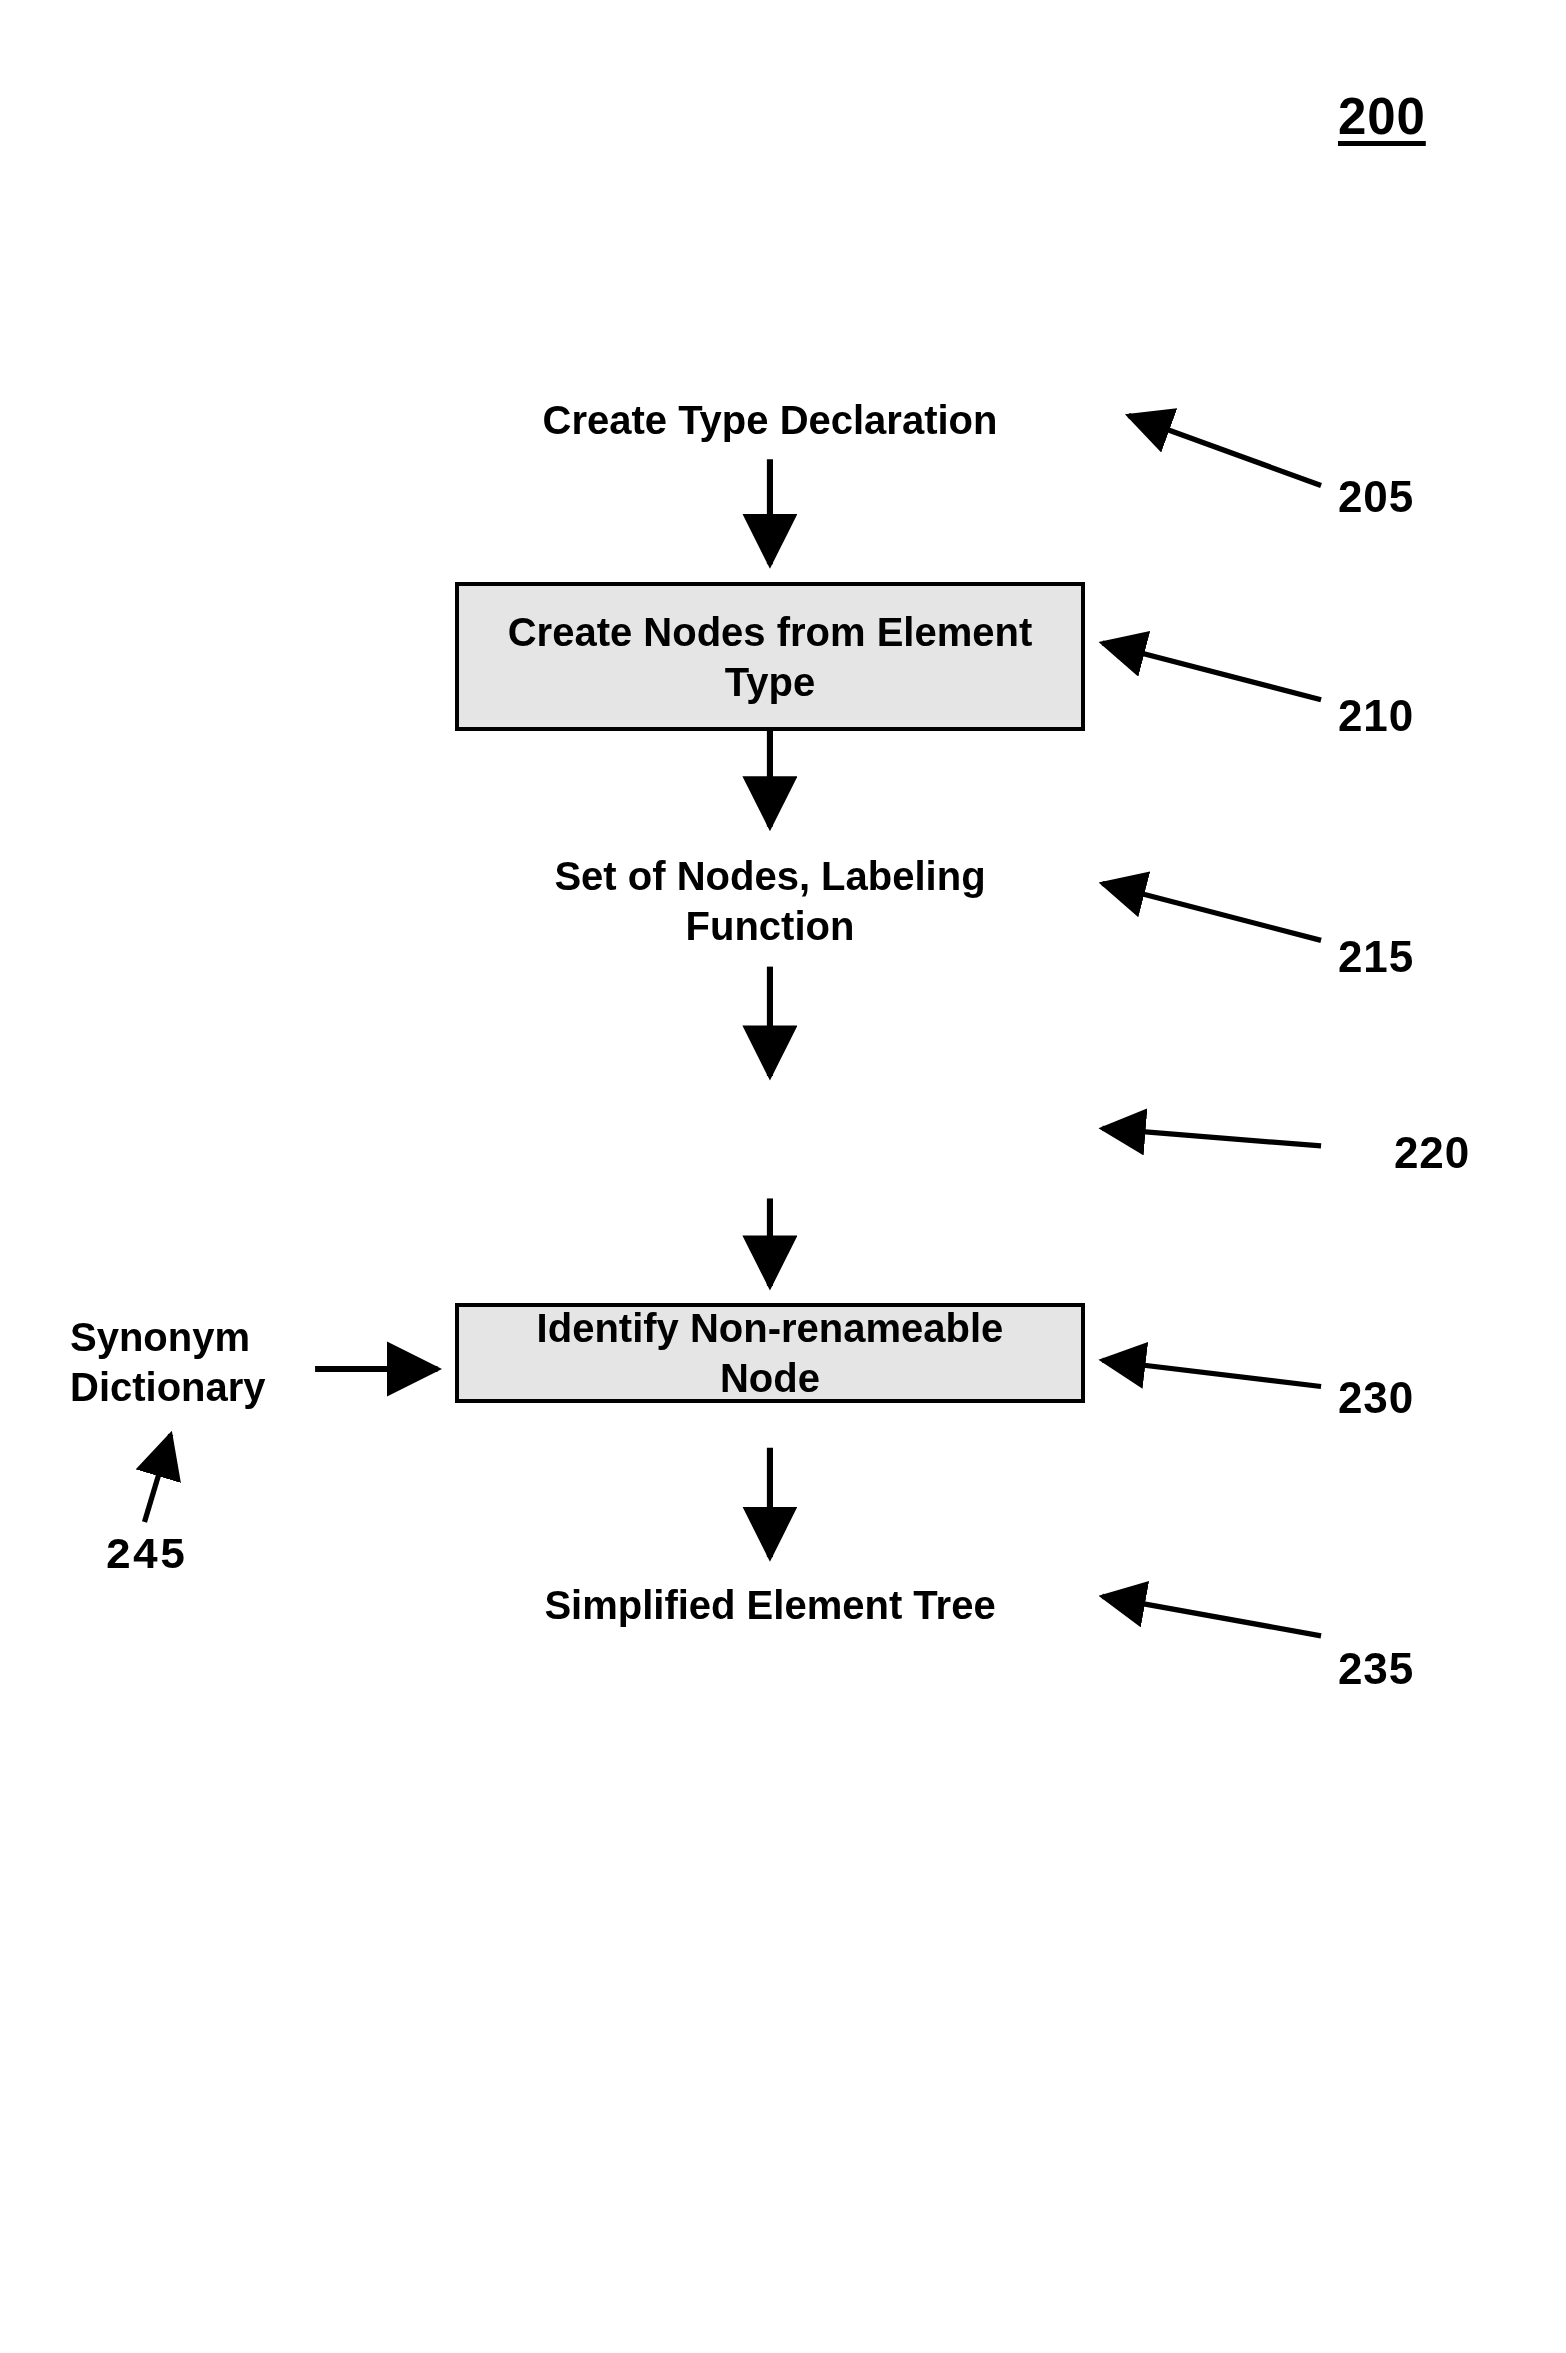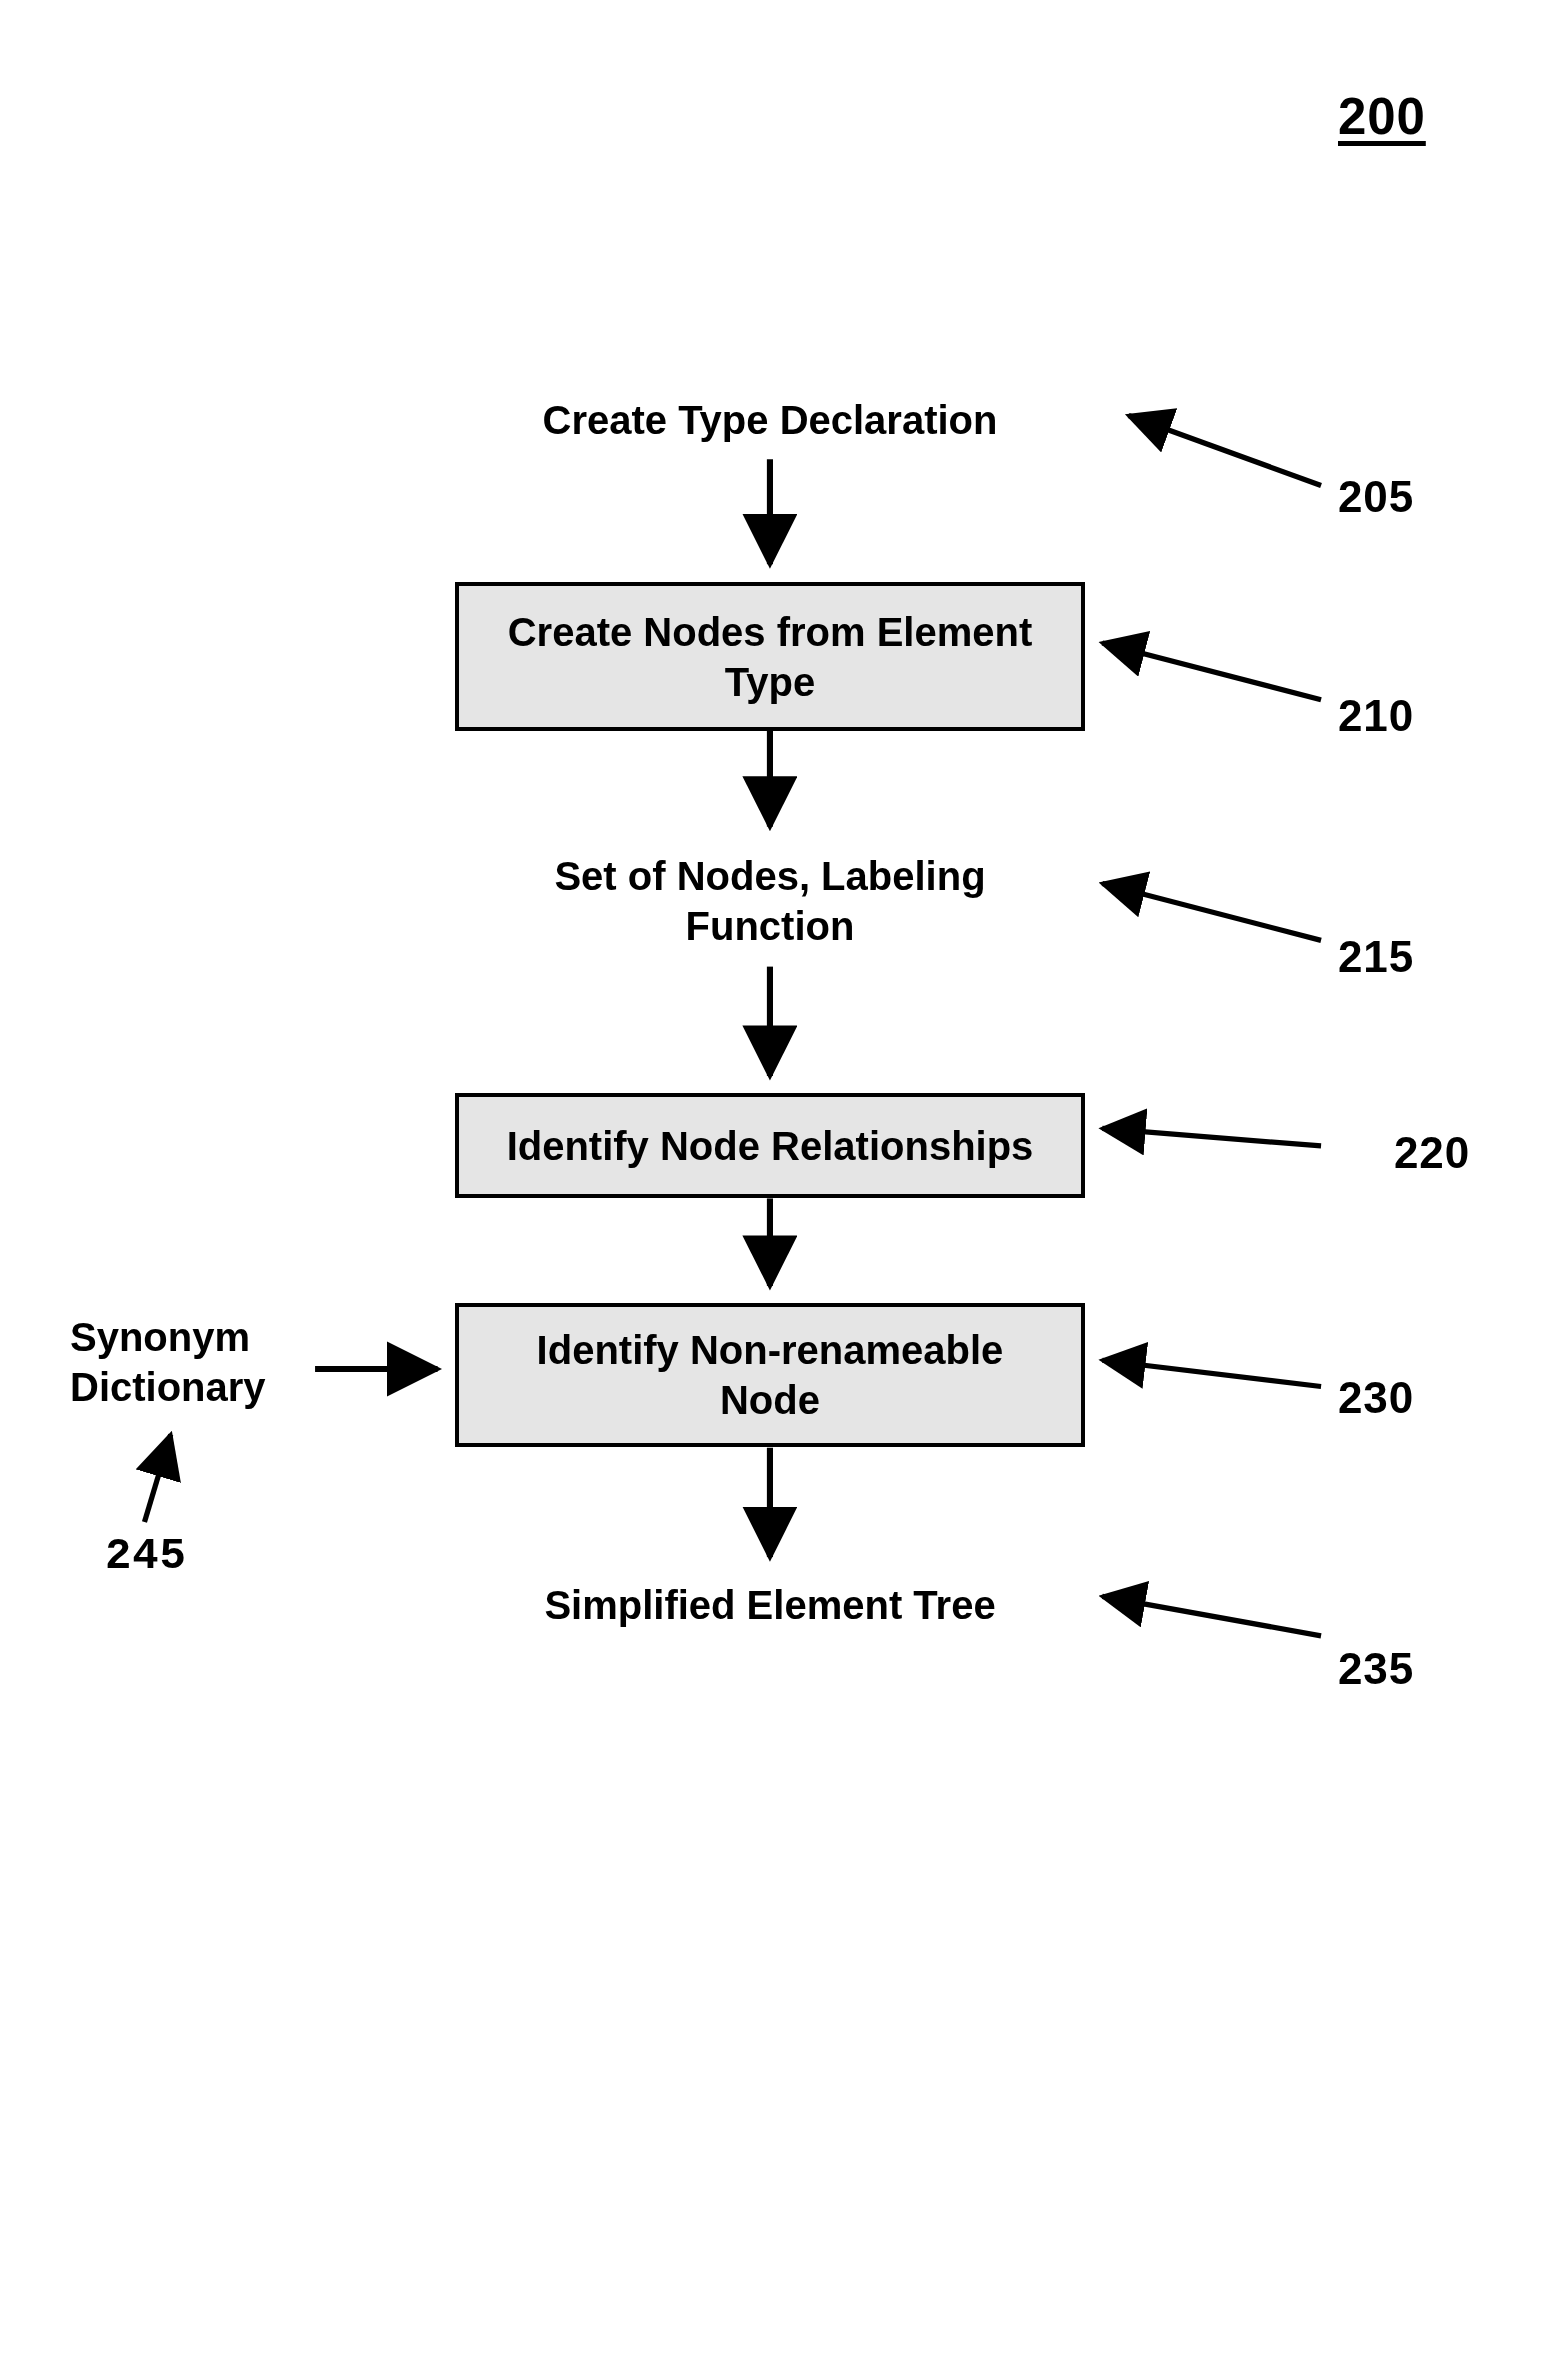--- a/index.html
+++ b/index.html
@@ -84,23 +84,22 @@
   <div class="fig-num" style="left:1338px; top:87px;">200</div>
 
   <div class="flow-text" style="left:455px; top:389px; width:630px; height:61px;">Create Type Declaration</div>
 
   <div class="flow-box" style="left:455px; top:582px; width:630px; height:149px;">Create Nodes from Element
 Type</div>
 
   <div class="flow-text" style="left:455px; top:844px; width:630px; height:114px;">Set of Nodes, Labeling
 Function</div>
 
-  <div class="flow-box" style="left:455px; top:1093px; width:630px; height:105px;">Identify Node Relationships</div>
 
-  <div class="flow-box" style="left:455px; top:1303px; width:630px; height:144px;">Identify Non-renameable
+  <div class="flow-box" style="left:455px; top:1303px; width:630px; height:100px;">Identify Non-renameable
 Node</div>
 
   <div class="flow-text" style="left:455px; top:1574px; width:630px; height:61px;">Simplified Element Tree</div>
 
   <div class="side-text" style="left:70px; top:1312px; width:236px;">Synonym
 Dictionary</div>
 
   <div class="ref-num" style="left:1338px; top:472px;">205</div>
   <div class="ref-num" style="left:1338px; top:691px;">210</div>
   <div class="ref-num" style="left:1338px; top:932px;">215</div>

